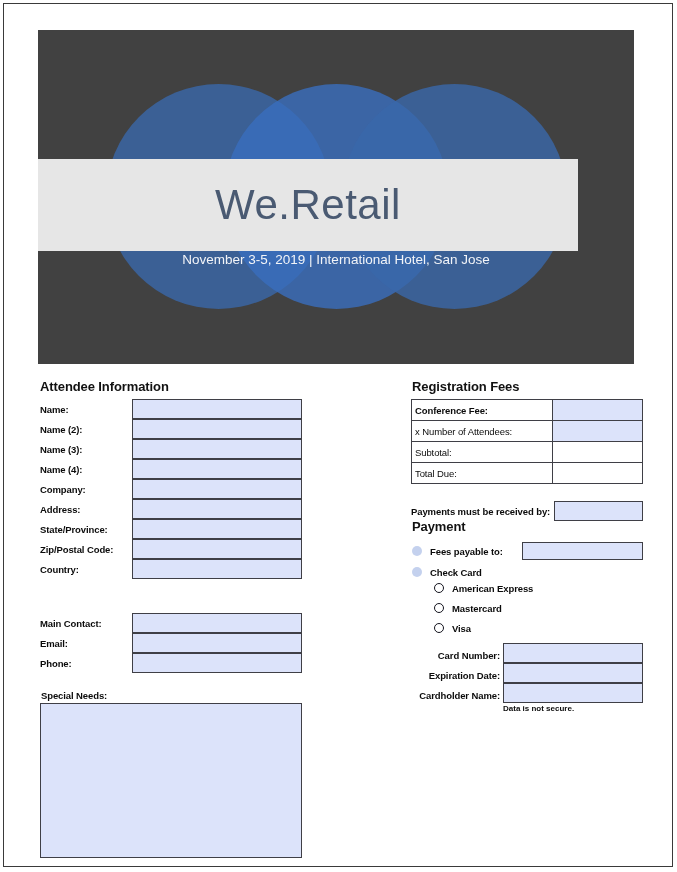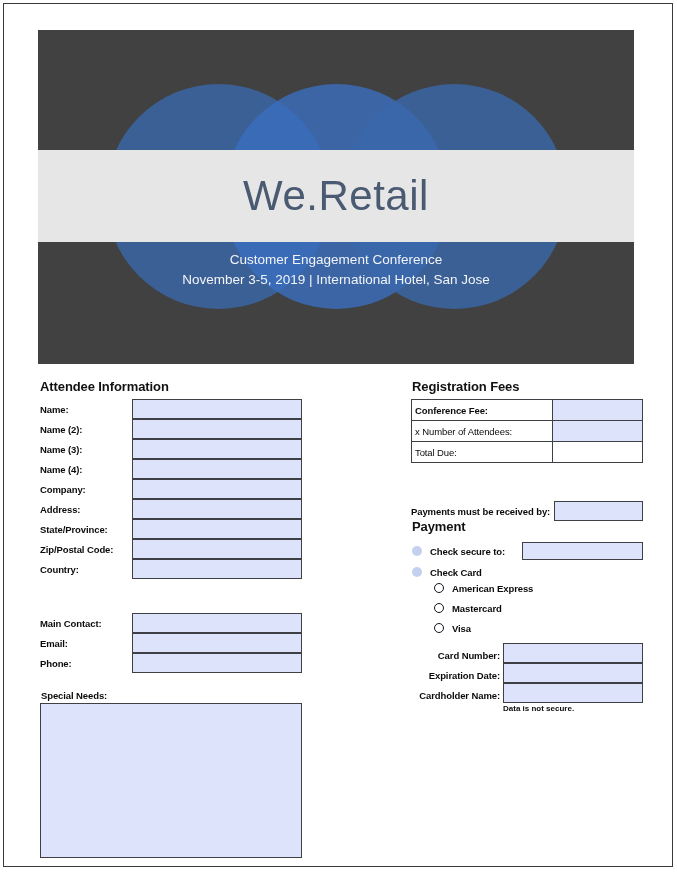--- a/index.html
+++ b/index.html
@@ -47,22 +47,22 @@
     border-radius: 50%;
     top: 54px;
   }
   #venn-left   { left: 68px;  background: rgba(58,104,170,0.80); }
   #venn-mid    { left: 186px; background: rgba(58,110,190,0.80); }
   #venn-right  { left: 304px; background: rgba(58,104,170,0.80); }
 
   #banner-band {
     position: absolute;
     left: 0;
-    top: 120px;
-    width: 596px;
+    top: 129px;
+    width: 540px;
     height: 92px;
     background: #e6e6e6;
     display: flex;
     align-items: center;
     justify-content: center;
   }
   #banner-title {
     font-size: 42px;
     font-weight: 400;
     color: #4a5a72;
@@ -260,21 +260,20 @@
   <div id="banner">
     <div class="venn-circle" id="venn-left"></div>
     <div class="venn-circle" id="venn-mid"></div>
     <div class="venn-circle" id="venn-right"></div>
 
     <div id="banner-band">
       <div id="banner-title">We.Retail</div>
     </div>
 
     <div id="banner-subtitle-block">
-      <div id="banner-subtitle-1">Customer Engagement Conference</div>
       <div id="banner-subtitle-2">November 3-5, 2019 | International Hotel, San Jose</div>
     </div>
   </div>
 
   <div id="attendee-title" class="section-title">Attendee Information</div>
 
   <div class="label-col" style="top:399px">
       <span class="field-label">Name:</span>
     </div>
   <div class="input-col blue-box" style="top:399px"></div>
@@ -343,38 +342,42 @@
     <tbody>
       <tr>
         <td class="bold-label">Conference Fee:</td>
         <td class="value-cell fill-blue"></td>
       </tr>
       <tr>
         <td>x Number of Attendees:</td>
         <td class="value-cell fill-blue"></td>
       </tr>
       <tr>
+        <td>Subtotal:</td>
+        <td class="value-cell fill-white"></td>
+      </tr>
+      <tr>
         <td>Total Due:</td>
         <td class="value-cell fill-white"></td>
       </tr>
     </tbody>
   </table>
 
   <div id="payments-row">
     <div id="payments-label">
       <span class="field-label">Payments must be received by:</span>
     </div>
     <div id="payments-field" class="blue-box"></div>
   </div>
 
   <div id="payment-title" class="section-title">Payment</div>
 
   <div class="bullet-row" style="top:542px">
     <span class="bullet-dot"></span>
-    <span class="field-label">Check secure to:</span>
+    <span class="field-label">Fees payable to:</span>
   </div>
   <div id="check-payable-field" class="blue-box"></div>
 
   <div class="bullet-row" style="top:563px">
     <span class="bullet-dot"></span>
     <span class="field-label">Check Card</span>
   </div>
 
   <div class="radio-row" style="top:583px">
     <span class="radio-circle"></span>

